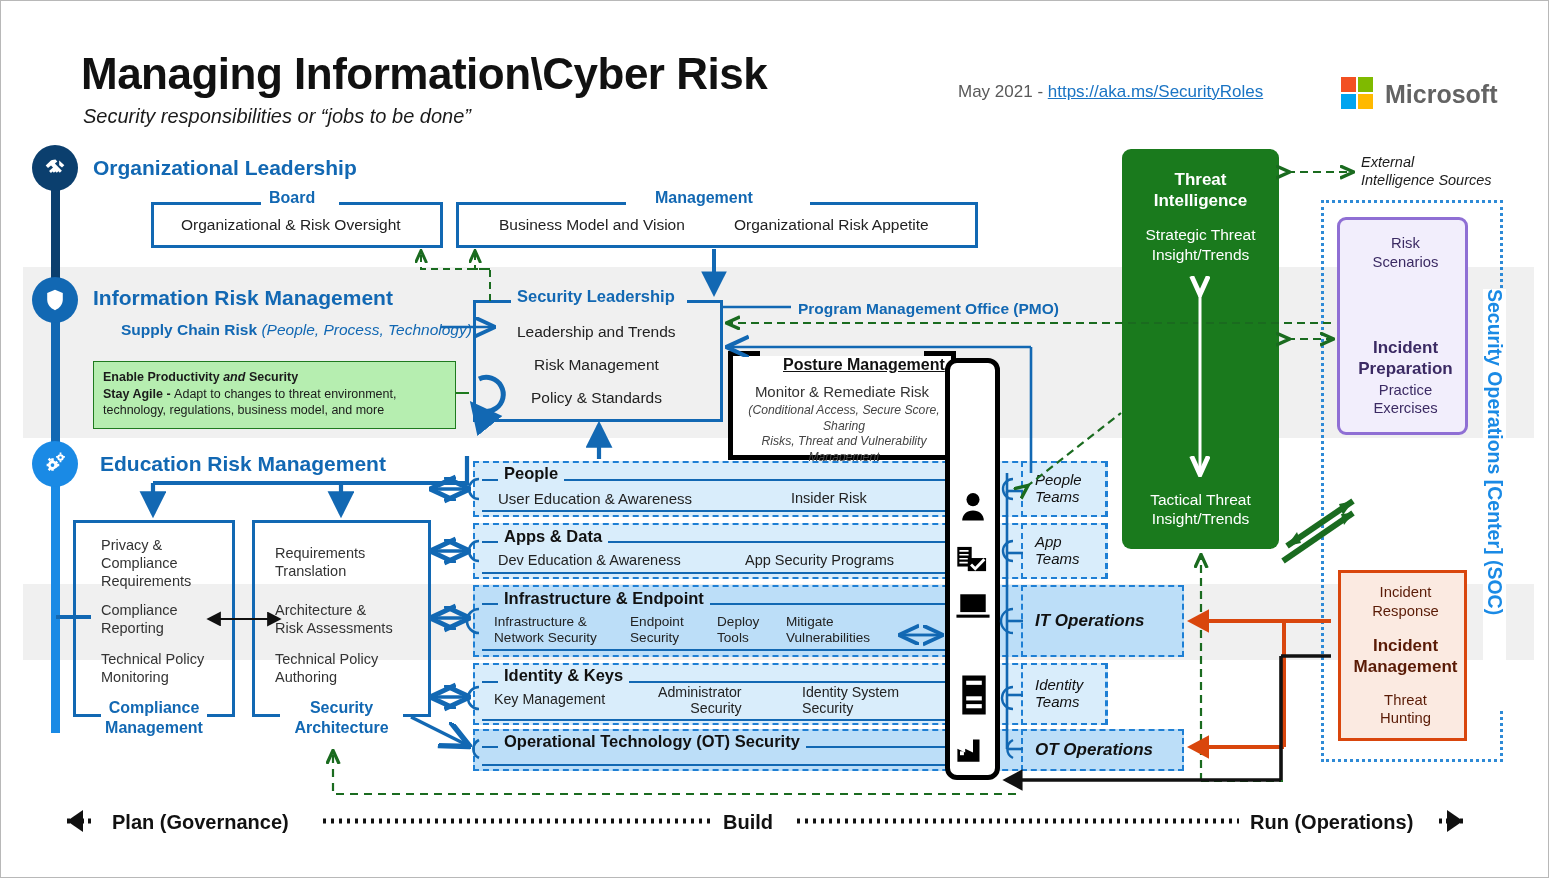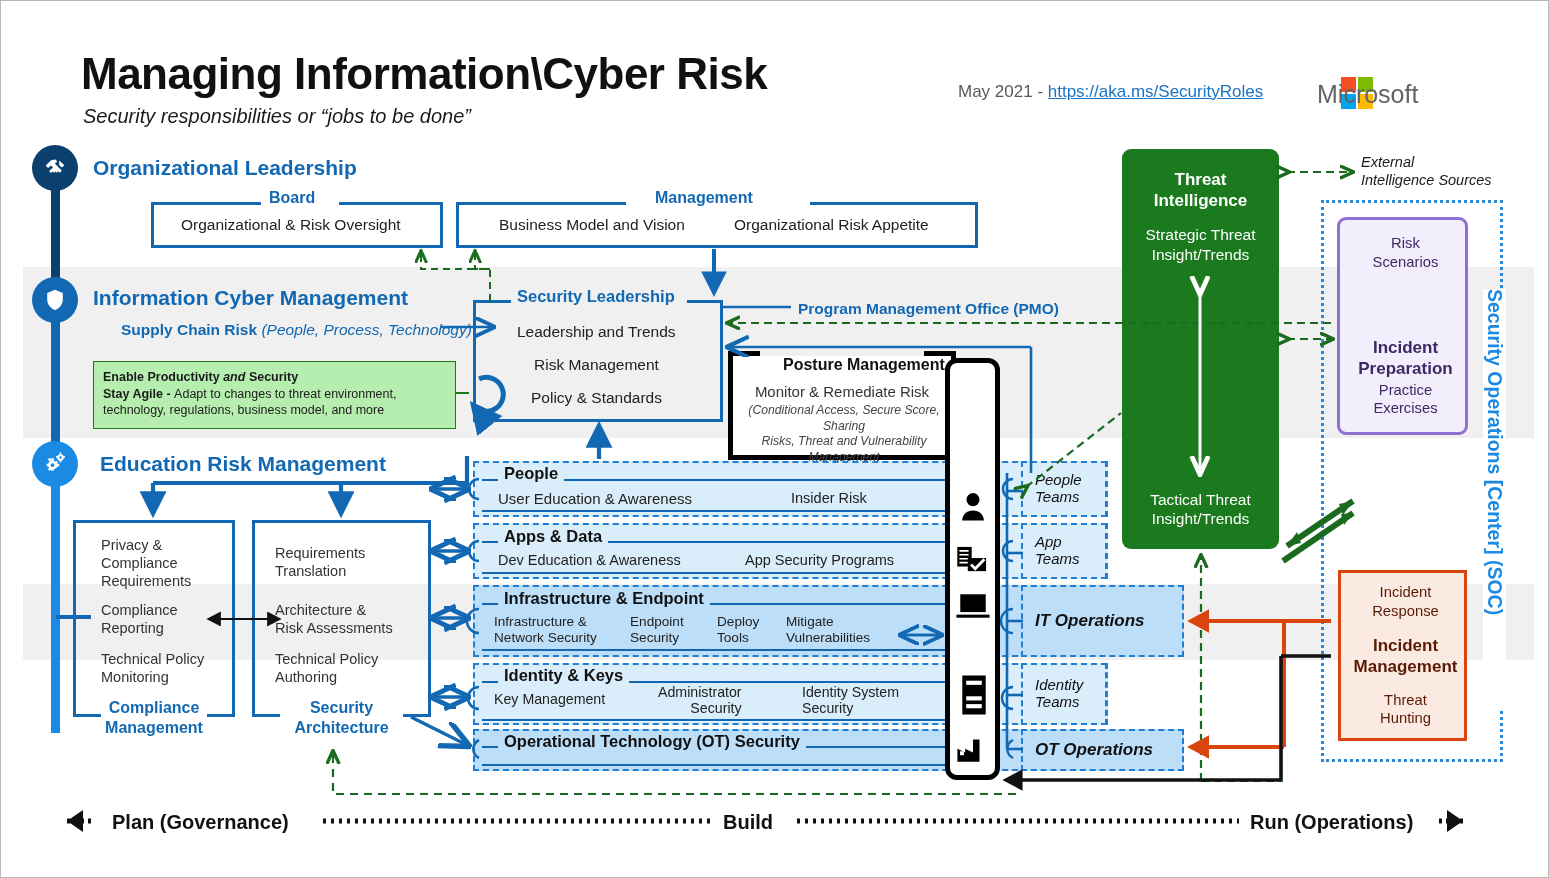--- a/index.html
+++ b/index.html
@@ -68,21 +68,21 @@
   <div class="abs datetxt" style="left:957px;top:81px;">
     <span>May 2021 - </span><a href="#">https://aka.ms/SecurityRoles</a>
   </div>
 
   <div class="abs" style="left:1340px;top:76px;width:32px;height:32px;">
     <div class="abs" style="left:0;top:0;width:15px;height:15px;background:#f25022;"></div>
     <div class="abs" style="left:17px;top:0;width:15px;height:15px;background:#7fba00;"></div>
     <div class="abs" style="left:0;top:17px;width:15px;height:15px;background:#00a4ef;"></div>
     <div class="abs" style="left:17px;top:17px;width:15px;height:15px;background:#ffb900;"></div>
   </div>
-  <div class="abs ms-word" style="left:1316px;top:79px;">Microsoft</div>
+  <div class="abs ms-word" style="left:1384px;top:79px;font-weight:bold;">Microsoft</div>
 
   <div class="spine" style="left:50px;top:165px;width:9px;height:130px;background:#0b3f6e;"></div>
   <div class="spine" style="left:50px;top:295px;width:9px;height:170px;background:#1268b3;"></div>
   <div class="spine" style="left:50px;top:462px;width:9px;height:270px;background:#1a8ae5;"></div>
 
   <div class="circ" style="left:31px;top:144px;width:46px;height:46px;background:#0b3f6e;">
     <svg width="28" height="28" viewBox="0 0 24 24">
         <path fill="#fff" d="M8.5 5.5 4 9.8l2 2.2 2.6-2.1 1.7 1.6-3.4 3 1.6 1.8 1.5-1.3 1 1.1 1.4-1.2 1.1 1.2 1.5-1.3 1.1 1.2 1.8-1.7-6-6.1 2.1-1.8-1.6-1.6-2.9.3z"></path>
         <path fill="#fff" d="M15.6 5.5 20 9.6l-2 2-2.4-2z"></path>
       </svg>
@@ -95,21 +95,21 @@
   <div class="circ" style="left:31px;top:440px;width:46px;height:46px;background:#1a8ae5;">
     <svg width="30" height="30" viewBox="0 0 24 24">
       <path fill="#fff" d="M10 9.2a3.6 3.6 0 1 0 0 7.2 3.6 3.6 0 0 0 0-7.2zm0 2.1a1.5 1.5 0 1 1 0 3 1.5 1.5 0 0 1 0-3z"></path>
       <path fill="#fff" d="M9 7.3h2v2.3H9zm0 7.8h2v2.3H9zM5.3 11.8h2.3v2H5.3zm7.8 0h2.3v2h-2.3zM6.2 8.3l1.4-1.4 1.6 1.6-1.4 1.4zm5.3 5.3 1.4-1.4 1.6 1.6-1.4 1.4zM6.2 16.2l1.6-1.6 1.4 1.4-1.6 1.6zm5.3-5.3 1.6-1.6 1.4 1.4-1.6 1.6z"></path>
       <path fill="#fff" d="M16.4 4.1a2.6 2.6 0 1 0 0 5.2 2.6 2.6 0 0 0 0-5.2zm0 1.6a1 1 0 1 1 0 2 1 1 0 0 1 0-2z"></path>
       <path fill="#fff" d="M15.7 2.8h1.4v1.6h-1.4zm0 6.2h1.4v1.6h-1.4zm-2.8-3.4h1.6v1.4h-1.6zm5.4 0h1.6v1.4h-1.6z"></path>
     </svg>
   </div>
 
   <div class="abs zone-h" style="left:92px;top:155px;">Organizational Leadership</div>
-  <div class="abs zone-h" style="left:92px;top:285px;">Information Cyber Management</div>
+  <div class="abs zone-h" style="left:92px;top:285px;">Information Risk Management</div>
   <div class="abs zone-h" style="left:99px;top:451px;">Education Risk Management</div>
 
   <div class="abs blue-line-txt" style="left:120px;top:320px;font-size:15.5px;">
     <span>Supply Chain Risk </span><i>(People, Process, Technology)</i>
   </div>
 
   <div class="green-note" style="left:92px;top:360px;width:363px;height:68px;">
     <div><b>Enable Productivity </b><b><i>and</i></b><b> Security</b></div>
     <div><b>Stay Agile - </b><span>Adapt to changes to threat environment,</span></div>
     <div>technology, regulations, business model, and more</div>
@@ -138,21 +138,21 @@
   <div class="abs" style="left:516px;top:322px;font-size:15.5px;color:#222;">Leadership and Trends</div>
   <div class="abs" style="left:533px;top:355px;font-size:15.5px;color:#222;">Risk Management</div>
   <div class="abs" style="left:530px;top:388px;font-size:15.5px;color:#222;">Policy &amp; Standards</div>
 
   <div class="abs" style="left:797px;top:299px;font-size:15.5px;font-weight:700;color:#1268b3;">Program Management Office (PMO)</div>
 
   <div class="black-box" style="left:727px;top:355px;width:228px;height:104px;border:5px solid #000;border-top:none;">
     <div class="abs" style="left:-5px;top:-5px;width:32px;height:5px;background:#000;"></div>
     <div class="abs" style="right:-5px;top:-5px;width:32px;height:5px;background:#000;"></div>
   </div>
-  <div class="abs" style="left:778px;top:355px;font-size:16px;font-weight:700;color:#111;background:#fff;padding:0 4px;">Posture Management</div>
+  <div class="abs" style="left:778px;top:355px;font-size:16px;font-weight:700;color:#111;background:#fff;padding:0 4px;text-decoration:underline;">Posture Management</div>
   <div class="abs" style="left:727px;top:382px;width:228px;text-align:center;font-size:15px;color:#333;">Monitor &amp; Remediate Risk</div>
   <div class="abs" style="left:727px;top:402px;width:232px;text-align:center;font-size:12.2px;font-style:italic;color:#444;line-height:1.28;white-space:pre-line;">(Conditional Access, Secure Score, Sharing
 Risks, Threat and Vulnerability Management
 (TVM) User &amp; Asset Scores, etc.)</div>
 
   <div class="bx" style="left:72px;top:519px;width:162px;height:194px;border:3px solid #1268b3;border-bottom:none;">
     <div class="abs" style="left:-3px;bottom:-3px;width:28px;height:3px;background:#1268b3;"></div>
     <div class="abs" style="right:-3px;bottom:-3px;width:28px;height:3px;background:#1268b3;"></div>
   </div>
   <div class="abs" style="left:100px;top:535px;font-size:14.5px;color:#333;line-height:1.25;white-space:pre-line;">Privacy &amp;

